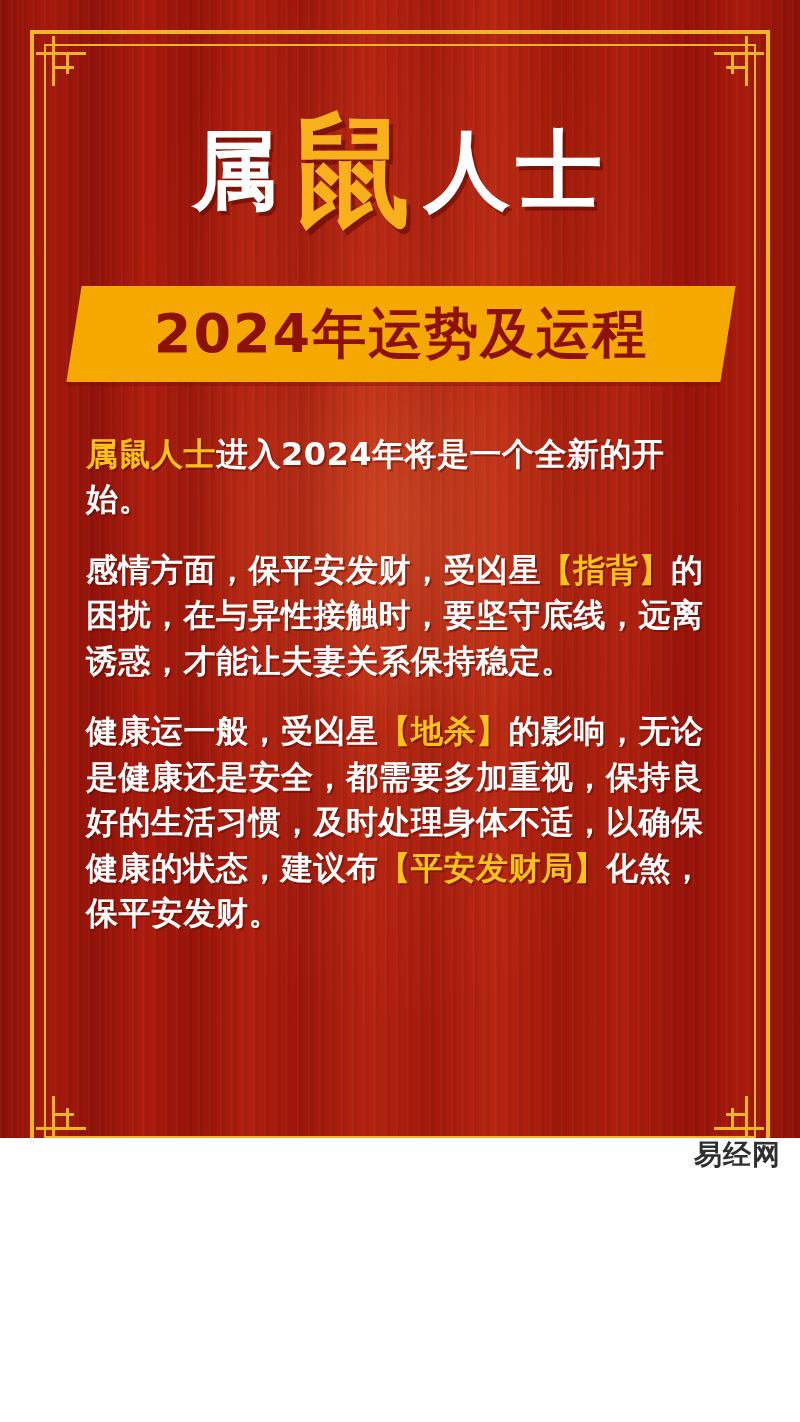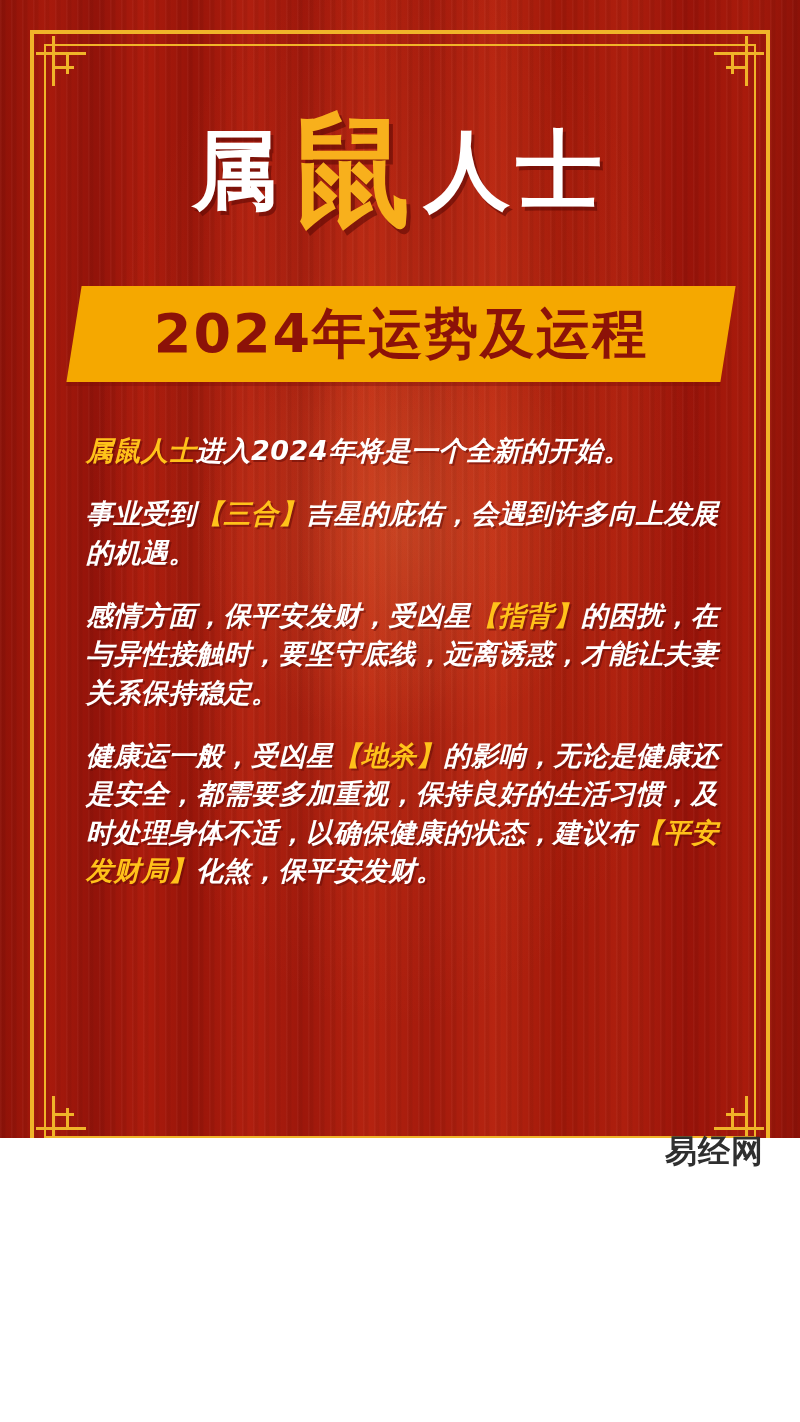--- a/index.html
+++ b/index.html
@@ -167,39 +167,38 @@
 
   
   .body-copy {
     position: absolute;
     left: 86px;
     top: 432px;
     width: 636px;
   }
   .para {
     font-family: "DejaVu Sans", "Liberation Sans", sans-serif;
-    font-size: 27px;
+    font-size: 32px;
     line-height: 1.42;
     font-weight: 700;
     color: #ffffff;
     letter-spacing: 0.5px;
     text-shadow: 2px 2px 0 rgba(95,10,5,0.5);
     margin-bottom: 25px;
-    font-style: italic;
   }
   .para:last-child { margin-bottom: 12px; }
   .hl { color: #ffc21a; }
 
   
   .watermark {
     position: absolute;
-    right: 36px;
+    right: 19px;
     bottom: 8px;
     font-family: Liberation Sans, sans-serif;
-    font-size: 32px;
+    font-size: 28px;
     font-weight: 700;
     color: #2f2f2f;
     letter-spacing: 1px;
   }
   .white-strip {
     position: absolute;
     left: 0;
     right: 0;
     bottom: 0;
     height: 44px;
@@ -244,20 +243,19 @@
   <div class="title-block">
     <span class="title-line t-white">属</span><span class="title-line t-gold">鼠</span><span class="title-line t-white">人士</span>
   </div>
 
   <div class="banner">
     <div class="banner-text">2024年运势及运程</div>
   </div>
 
   <div class="body-copy">
       <div class="para"><span class="hl">属鼠人士</span><span>进入2024年将是一个全新的开始。</span></div>
-      <div class="para"><span>事业受到</span><span class="hl">【三合】</span><span>吉星的庇佑，会遇到许多向上发展的机遇。</span></div>
       <div class="para"><span>感情方面，保平安发财，受凶星</span><span class="hl">【指背】</span><span>的困扰，在与异性接触时，要坚守底线，远离诱惑，才能让夫妻关系保持稳定。</span></div>
       <div class="para"><span>健康运一般，受凶星</span><span class="hl">【地杀】</span><span>的影响，无论是健康还是安全，都需要多加重视，保持良好的生活习惯，及时处理身体不适，以确保健康的状态，建议布</span><span class="hl">【平安发财局】</span><span>化煞，保平安发财。</span></div>
     </div>
 
   <div class="white-strip"></div>
   <div class="watermark">易经网</div>
 </div>
 
 </body></html>

